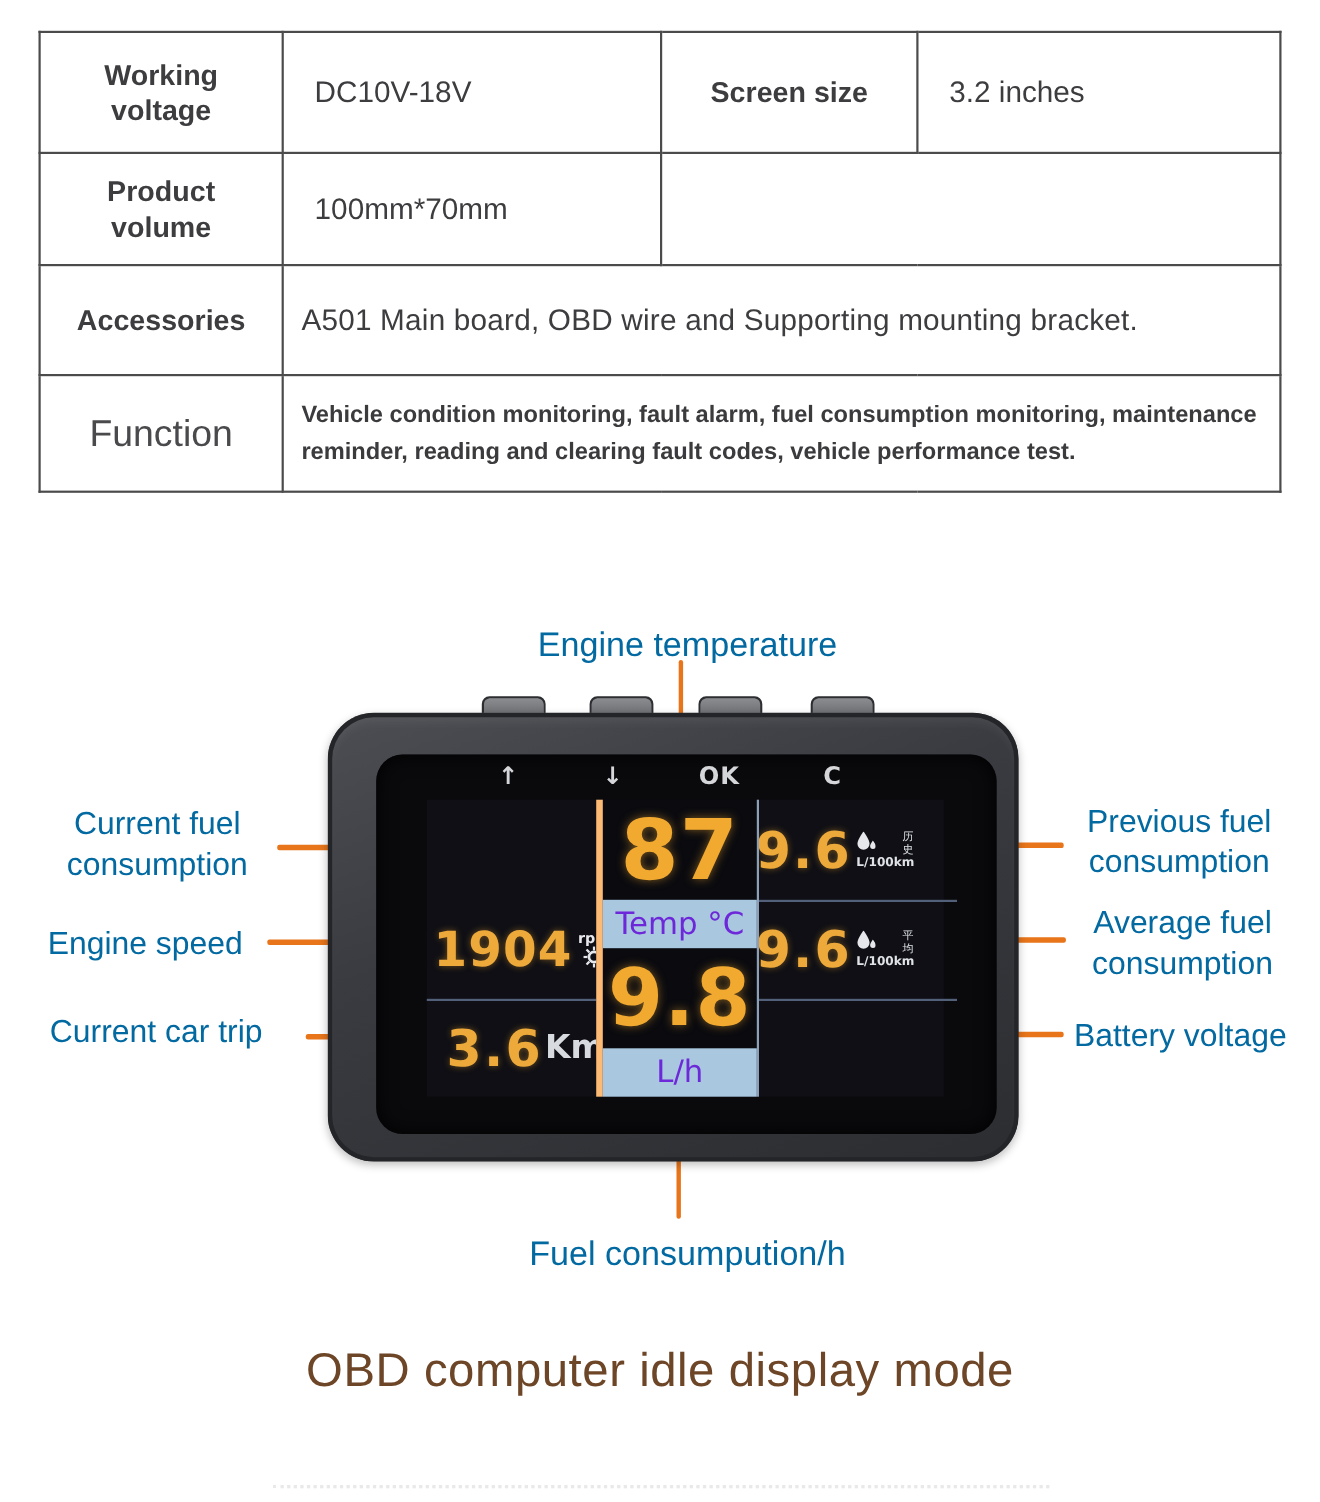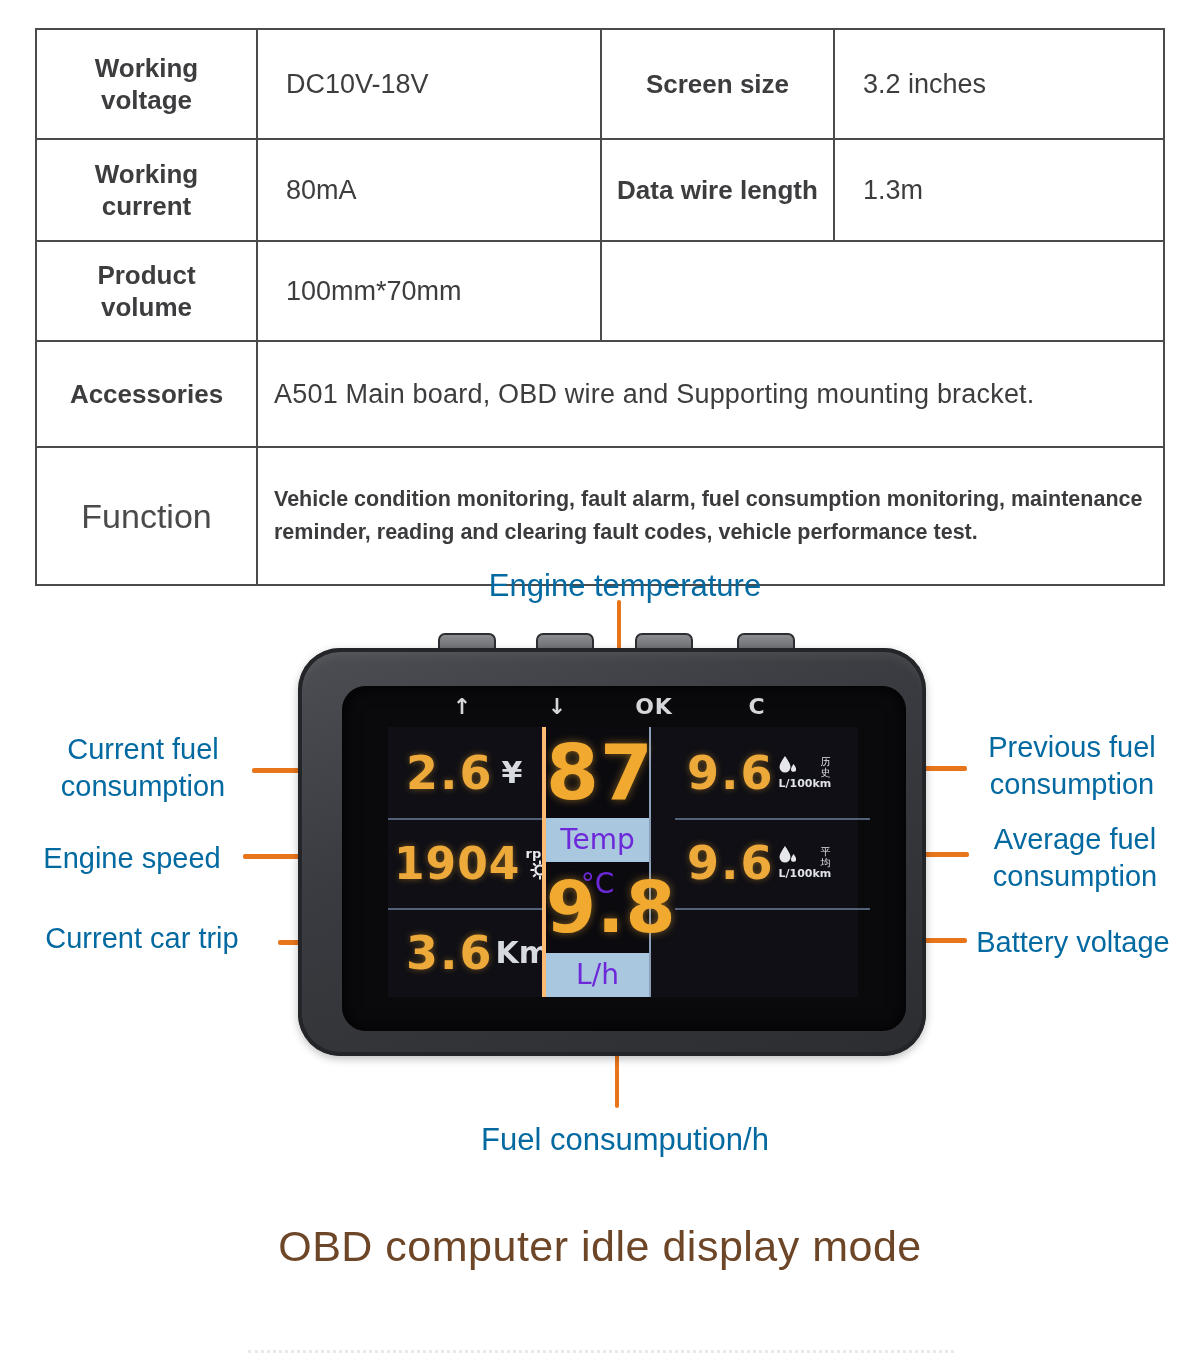--- a/index.html
+++ b/index.html
@@ -44,22 +44,22 @@
   .cell{position:absolute;display:flex;align-items:center;}
   .cell-left{left:0;width:154px;}
   .cell-right{left:287px;width:183px;}
   .r1{top:0;height:91px;border-bottom:2px solid #53607a;}
   .r2{top:91px;height:90px;border-bottom:2px solid #53607a;}
   .r3{top:181px;height:89px;}
   .amber{color:#edaa3b;font-weight:bold;text-shadow:0 0 7px rgba(235,165,45,.45);}
   .v46{font-size:46px;letter-spacing:2px;}
   .v44{font-size:44px;letter-spacing:1px;}
   .unit-white{color:#d7dade;font-weight:bold;}
-  .center-col{position:absolute;left:154px;top:0;width:109px;height:270px;
-              background:#0b0b0f;border-left:4px solid #fdba74;border-right:2px solid #8ba0b8;
+  .center-col{position:absolute;left:154px;top:0;width:148px;height:270px;
+              background:#0b0b0f;border-left:6px solid #fdba74;border-right:2px solid #8ba0b8;
               box-sizing:border-box;display:flex;flex-direction:column;}
   .big-val{height:91px;line-height:91px;text-align:center;font-size:76px;
            font-weight:bold;color:#f2a930;letter-spacing:1px;
            text-shadow:0 0 9px rgba(242,170,48,.5);}
   .band{height:44px;line-height:44px;text-align:center;background:#a9c7de;
         color:#6d28d9;font-size:28px;font-weight:normal;}
   .rpm-stack{display:flex;flex-direction:column;align-items:center;margin-left:5px;}
   .rpm-txt{font-size:13px;font-weight:bold;color:#e8e9ec;line-height:13px;}
   .fuel-cluster{display:flex;flex-direction:column;align-items:flex-start;margin-left:4px;}
   .fuel-row{display:flex;align-items:flex-start;gap:25px;}
@@ -101,26 +101,20 @@
       <col style="width:330px">
     </colgroup>
   <tbody>
       <tr>
     <td class="lbl">Working voltage</td>
     <td class="val">DC10V-18V</td>
     <td class="lbl">Screen size</td>
     <td class="val">3.2 inches</td>
   </tr>
   <tr>
-    <td class="lbl">Working current</td>
-    <td class="val">80mA</td>
-    <td class="lbl">Data wire length</td>
-    <td class="val">1.3m</td>
-  </tr>
-  <tr>
     <td class="lbl">Product volume</td>
     <td class="val">100mm*70mm</td>
     <td class="val" colspan="2"></td>
   </tr>
   <tr>
     <td class="lbl">Accessories</td>
     <td class="val acc-val" colspan="3">A501 Main board, OBD wire and Supporting mounting bracket.</td>
   </tr>
   <tr>
     <td class="lbl func-lbl">Function</td>
@@ -136,24 +130,20 @@
 
 <div class="device">
   <div class="bezel">
     <span class="legend arrowglyph" style="left:98px;">↑</span>
     <span class="legend arrowglyph" style="left:193px;">↓</span>
     <span class="legend textglyph" style="left:290px;">OK</span>
     <span class="legend textglyph" style="left:393px;">C</span>
 
     <div class="grid">
 
-      <div class="cell cell-left r1" style="padding-left:18px;">
-        <span class="amber v46">2.6</span>
-        <span class="unit-white" style="font-size:30px;margin-left:8px;">¥</span>
-      </div>
       <div class="cell cell-left r2" style="padding-left:6px;">
         <span class="amber v44">1904</span>
         <span class="rpm-stack">
           <span class="rpm-txt">rpm</span>
           <svg width="20" height="20" viewBox="0 0 20 20">
             <circle cx="10" cy="10" r="4.6" fill="none" stroke="#e6e7ea" stroke-width="2.4"></circle>
             <g stroke="#e6e7ea" stroke-width="2">
               <line x1="10" y1="0.5" x2="10" y2="4"></line>
                 <line x1="10" y1="16" x2="10" y2="19.5"></line>
               <line x1="0.5" y1="10" x2="4" y2="10"></line>

